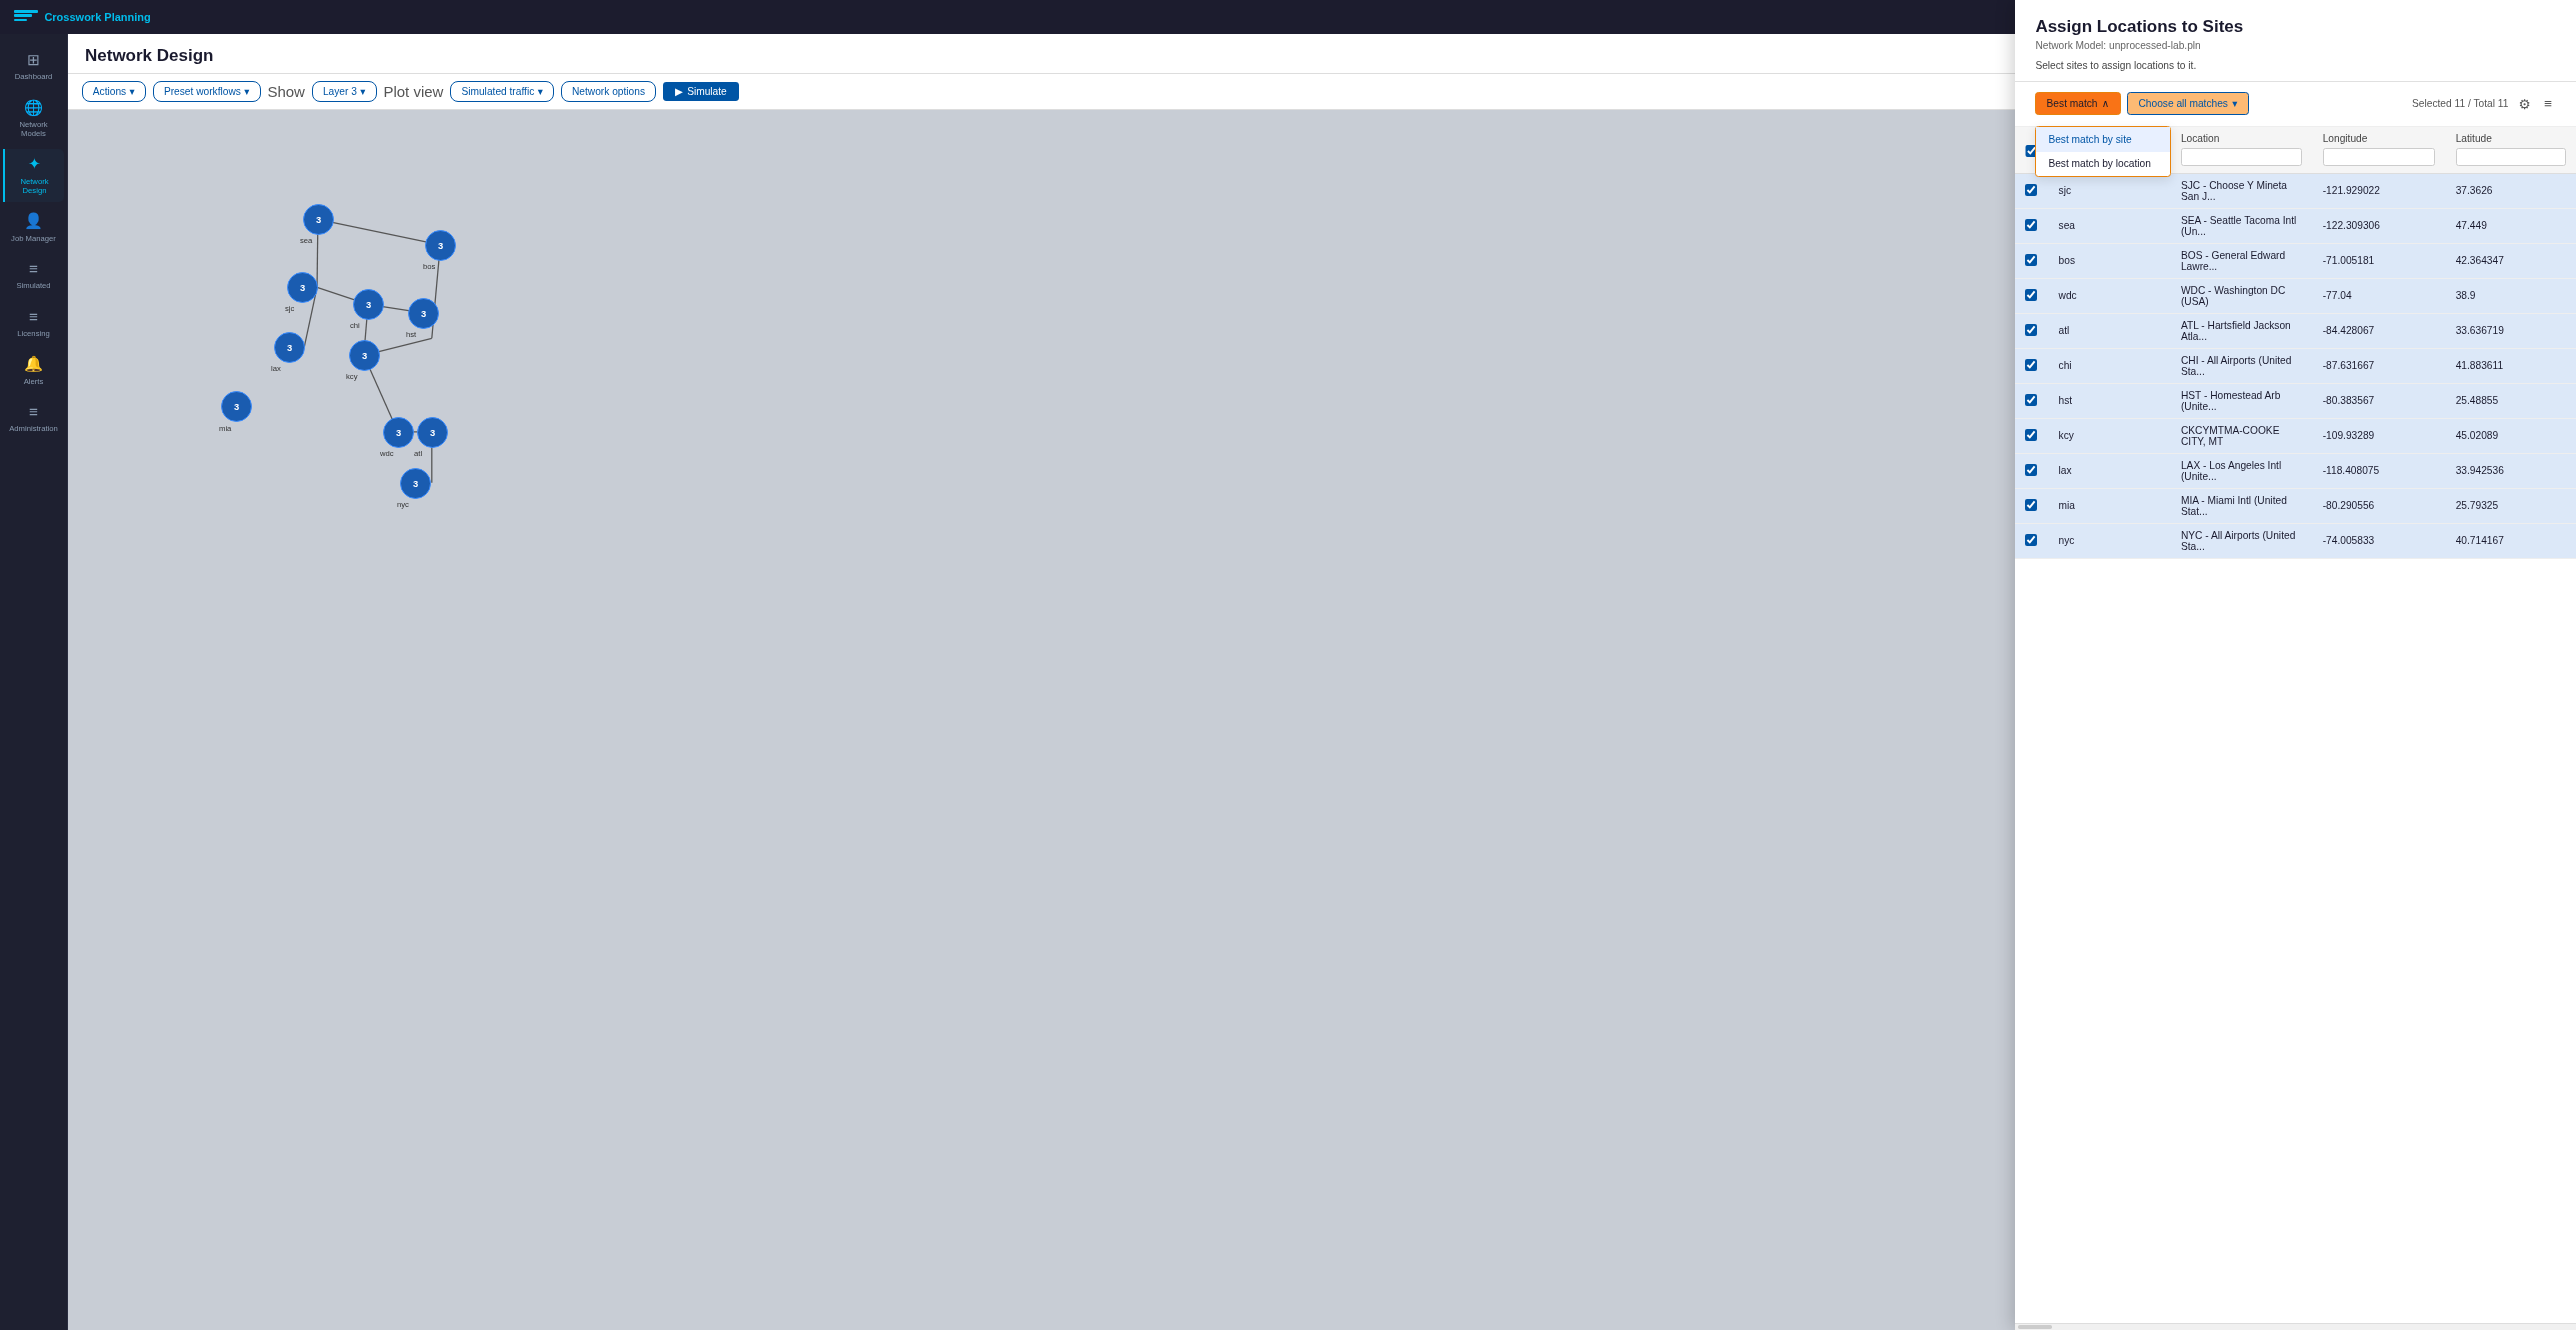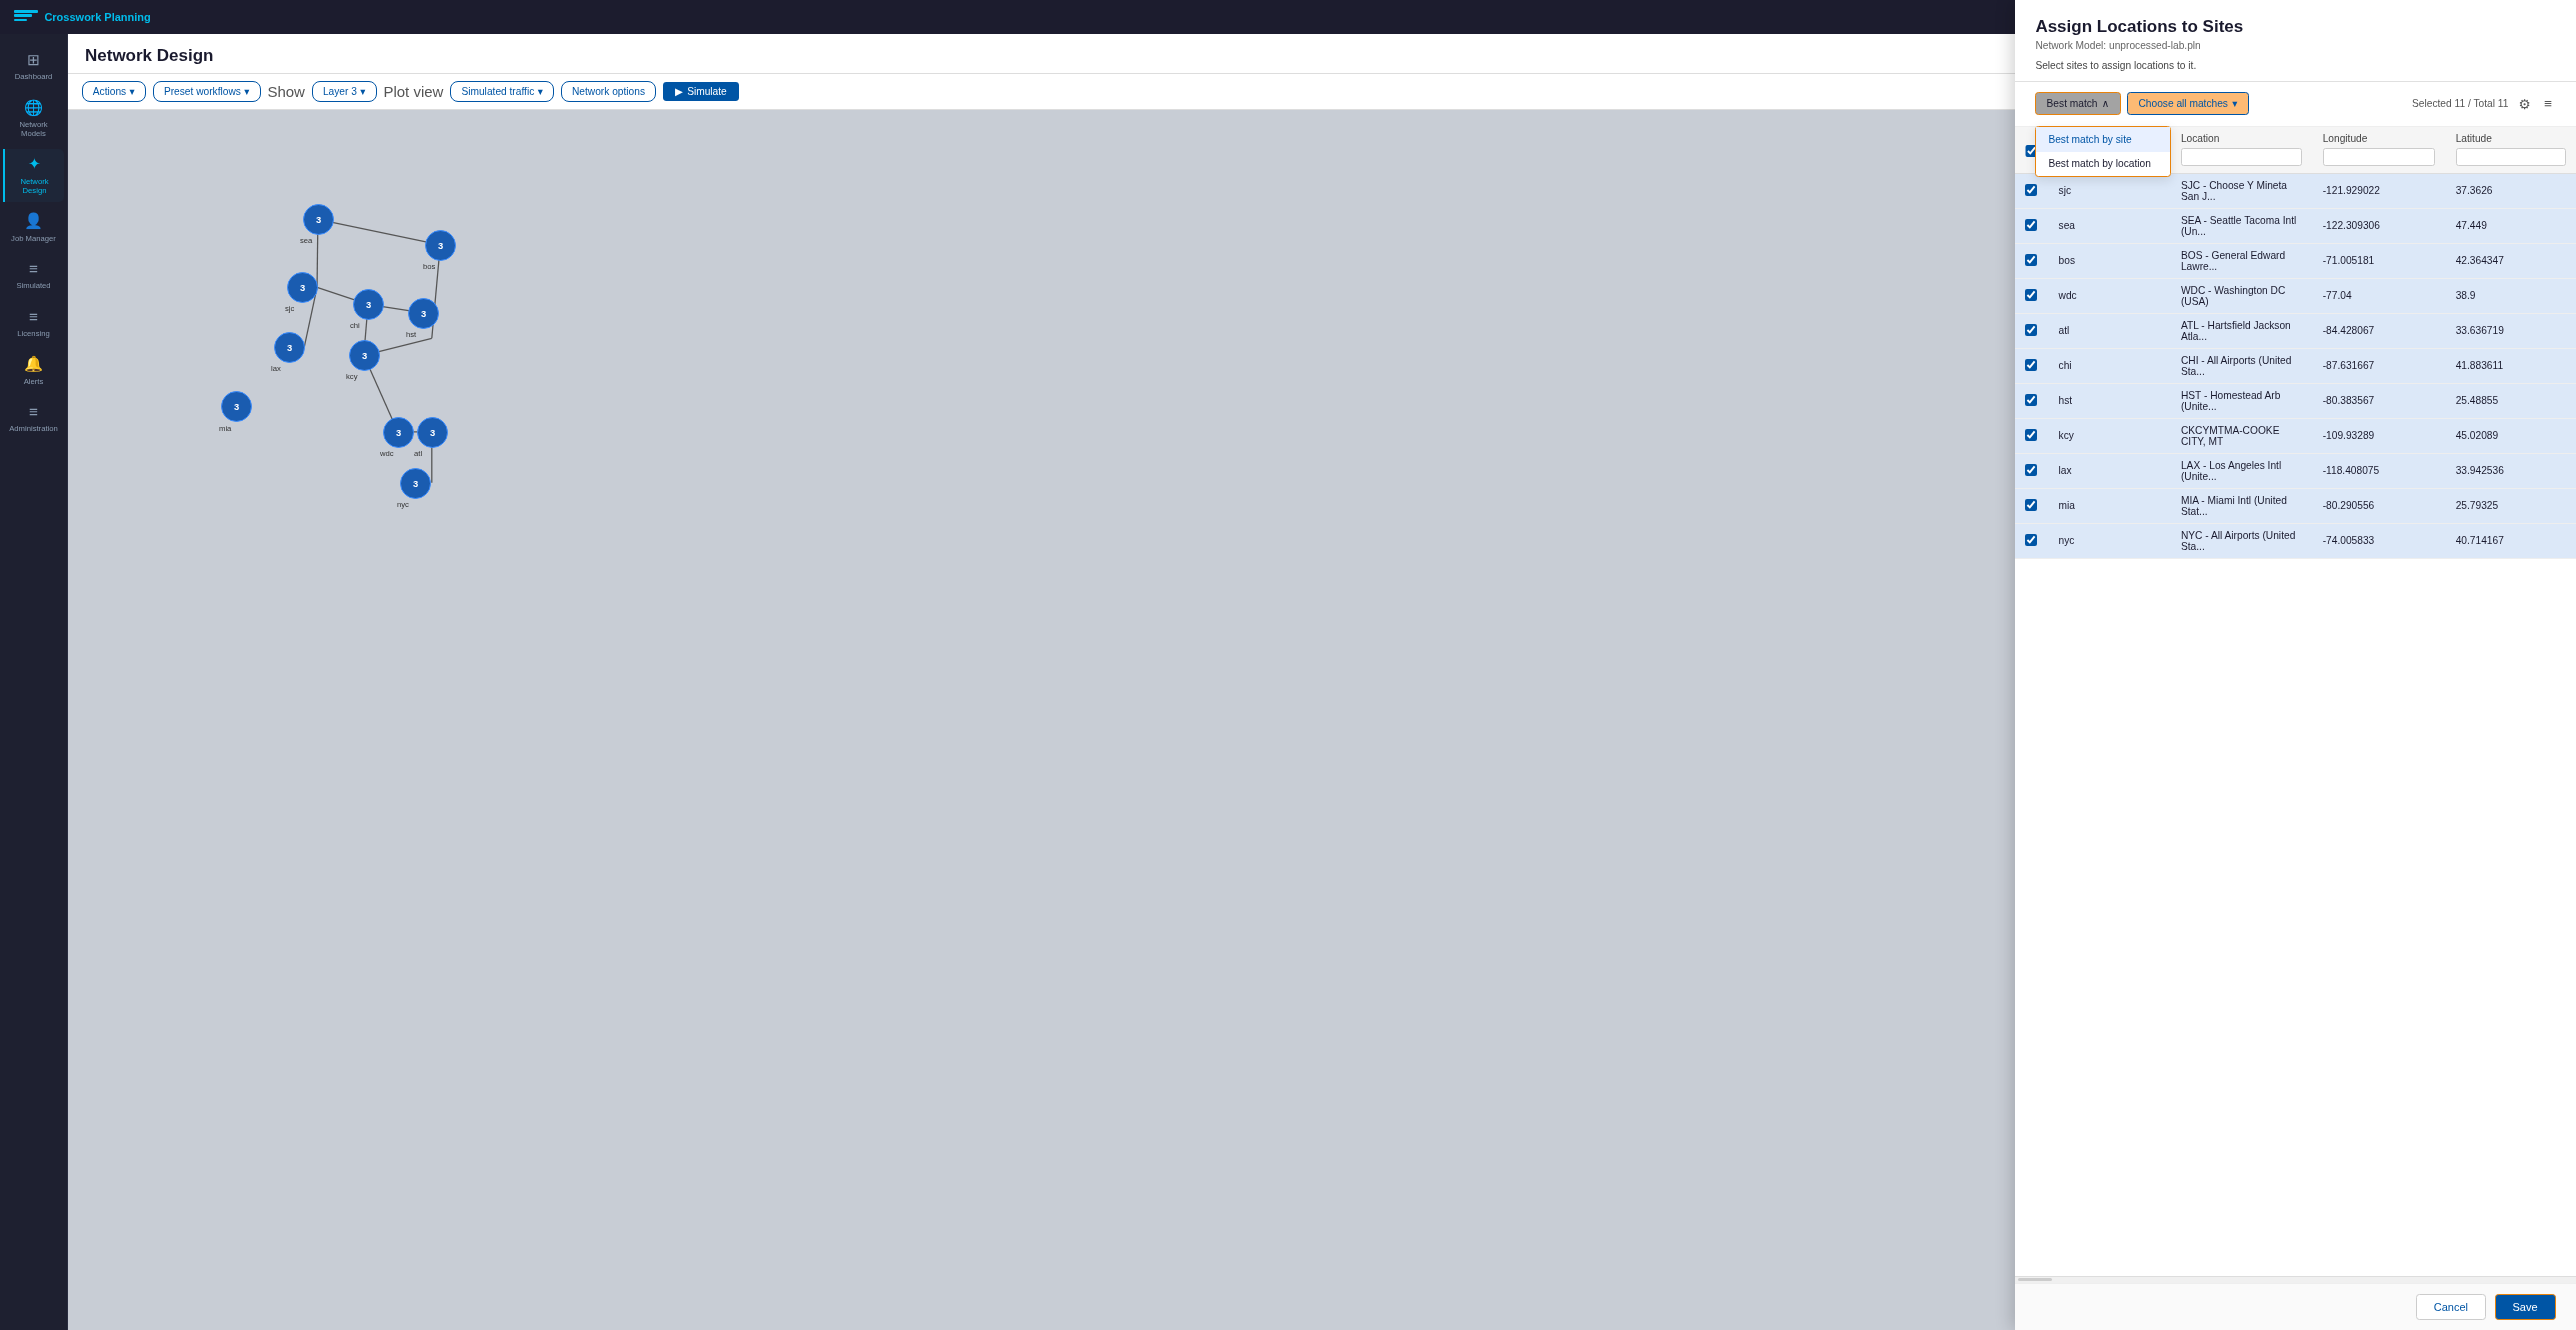--- a/index.html
+++ b/index.html
@@ -275,21 +275,21 @@
     .panel-toolbar {
       padding: 10.2px 20.4px;
       display: flex;
       align-items: center;
       gap: 6.8px;
       border-bottom: 0.9px solid #eee;
       position: relative;
     }
     .btn-match {
       border: 1.7px solid #e8820a;
-      background: #a3a3a3;
+      background: #f97316;
       color: #1a1a2e;
       padding: 5.1px 10.2px;
       border-radius: 3.4px;
       cursor: pointer;
       font-size: 10.2px;
       display: flex;
       align-items: center;
       gap: 4.3px;
       font-weight: 500;
     }
@@ -738,19 +738,15 @@
       <td>40.714167</td>
     </tr>
           </tbody>
       </table>
     </div>
 
     <div class="panel-scroll-bar">
       <div class="panel-scroll-thumb"></div>
     </div>
 
-    <div class="panel-footer">
-      <button class="btn-cancel">Cancel</button>
-      <button class="btn-save">Save</button>
-    </div>
   </div>
 </div>
 
 
 </body></html>

